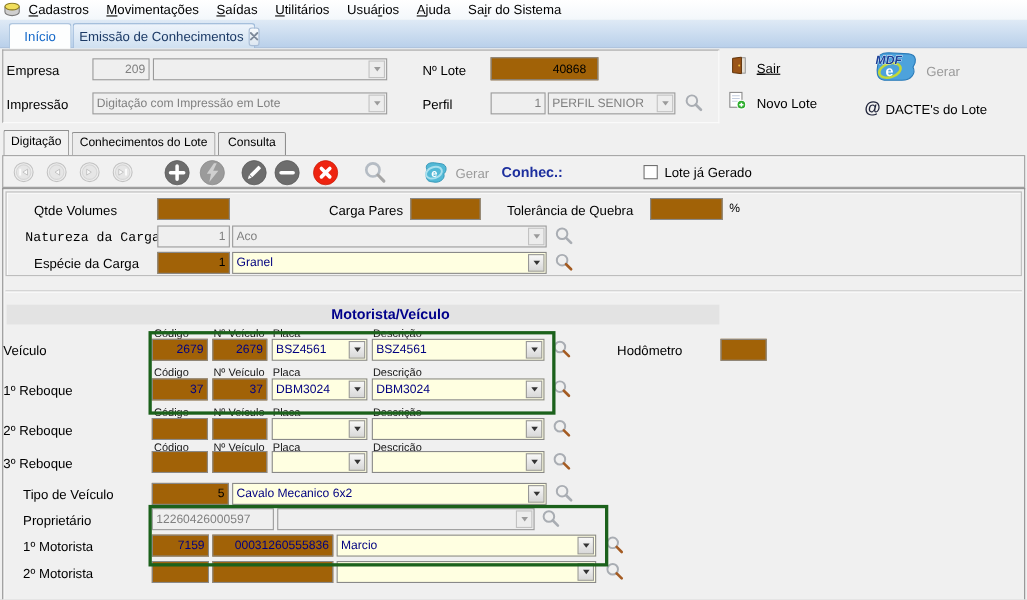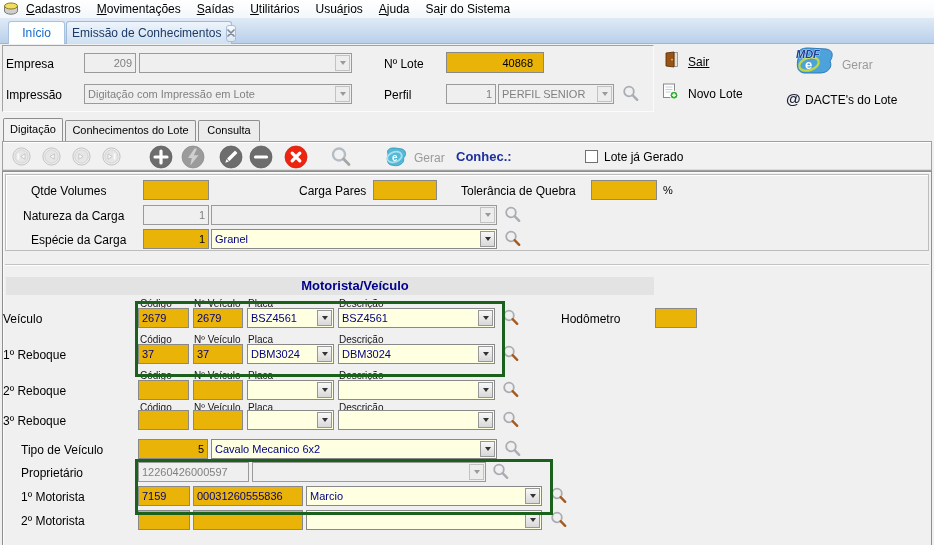--- a/index.html
+++ b/index.html
@@ -25,23 +25,23 @@
   .tab-close{width:17px;height:15px;border:1px solid #a9bdd6;border-radius:3px;
              background:linear-gradient(#f7fafc,#dde7f2);display:flex;align-items:center;justify-content:center;}
   
   .header{position:absolute;left:0;top:44px;width:934px;height:74px;background:#f0f0f0;}
   .hdr-box{position:absolute;left:2px;top:1px;width:652px;height:67px;box-sizing:border-box;
            border-top:1px solid #a3a3a3;border-left:1px solid #a3a3a3;
            border-right:1px solid #fbfbfb;border-bottom:1px solid #fbfbfb;}
   
   .lbl{position:absolute;font-size:12px;color:#000;text-align:left;white-space:nowrap;}
   .lbl-l{position:absolute;font-size:11px;color:#000;text-align:left;white-space:nowrap;}
-  .inp{position:absolute;height:20px;box-sizing:border-box;border:1px solid #898989;background:#eab308;
+  .inp{position:absolute;height:20px;box-sizing:border-box;border:1px solid #898989;background:#a16207;
        font-family:"Liberation Sans",sans-serif;font-size:11px;padding:0 3px;color:#000;outline:none;}
-  .inp.navy{color:var(--value-navy,#000080);}
+  .inp.navy{color:var(--value-navy,#000080);text-align:right;}
   .inp.dis{background:#efefef;color:var(--disabled-gray,#808080);border-color:#9a9a9a;}
   .ta-r{text-align:right;}
   .pr10{padding-right:10px;}
   .combo{position:absolute;height:20px;box-sizing:border-box;border:1px solid #898989;background:#fff;}
   .combo.yellow{background:var(--field-yellow,#ffffe1);padding-left:28px;}
   .combo.dis{background:#efefef;border-color:#9a9a9a;}
   .combo-text{position:absolute;left:3px;right:18px;top:0;height:18px;line-height:18px;font-size:11px;
               overflow:hidden;white-space:nowrap;color:#000;}
   .combo-text.navy{color:var(--value-navy,#000080);}
   .combo-text.gray{color:var(--disabled-gray,#808080);}
@@ -280,23 +280,24 @@
     <div class="box1"></div>
 
     <span class="lbl" style="left:28px;top:12px;width:110px;">Qtde Volumes</span>
     <input class="inp navy" style="left: 140px; top: 8px; width: 66px;" value="">
     <span class="lbl" style="left:296px;top:12px;width:70px;">Carga Pares</span>
     <input class="inp navy" style="left: 370px; top: 8px; width: 64px;" value="">
     <span class="lbl" style="left:458px;top:12px;width:126px;">Tolerância de Quebra</span>
     <input class="inp navy" style="left: 588px; top: 8px; width: 66px;" value="">
     <span class="lbl-l" style="left:660px;top:12px;">%</span>
 
-    <span class="lbl" style="left:20px;top:37px;width:110px;">Natureza da Carga</span>
+    <span class="lbl" style="left:20px;top:37px;width:110px;font-family:Liberation Mono, monospace;">Natureza da Carga</span>
     <input class="inp dis ta-r" style="left: 140px; top: 33px; width: 66px;" value="1">
     <div class="combo dis" style="left:208px;top:33px;width:286px;">
+      <span class="combo-text gray">Aco</span>
       <span class="combo-arrow">
           <i class="tri"></i>
         </span>
     </div>
     <span class="mag" style="left:501px;top:34px;">
       <svg width="18" height="18" viewBox="0 0 18 18">
           <circle cx="7" cy="6.5" r="4.8" fill="none" stroke="#a9adb3" stroke-width="1.8"></circle>
           <line x1="10.6" y1="10.2" x2="15.2" y2="14.8" stroke="#a9adb3" stroke-width="2.4" stroke-linecap="round"></line>
         </svg>
     </span>

